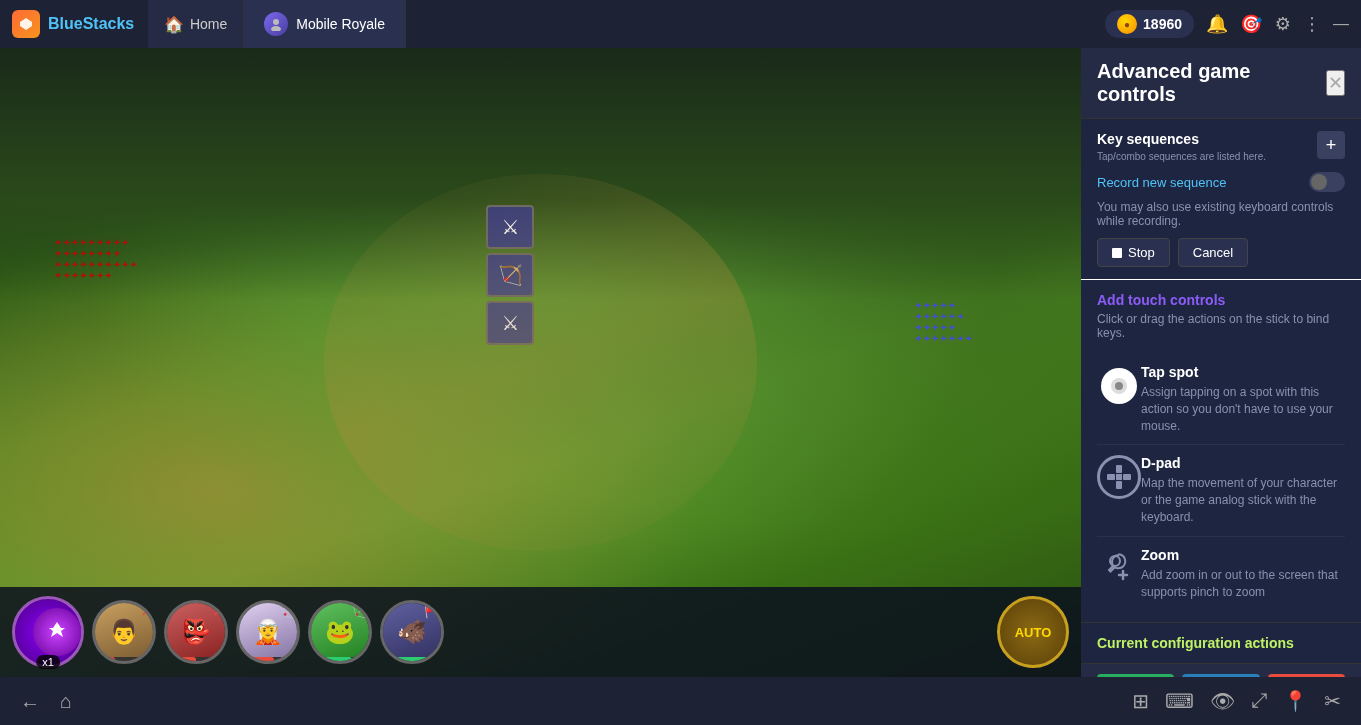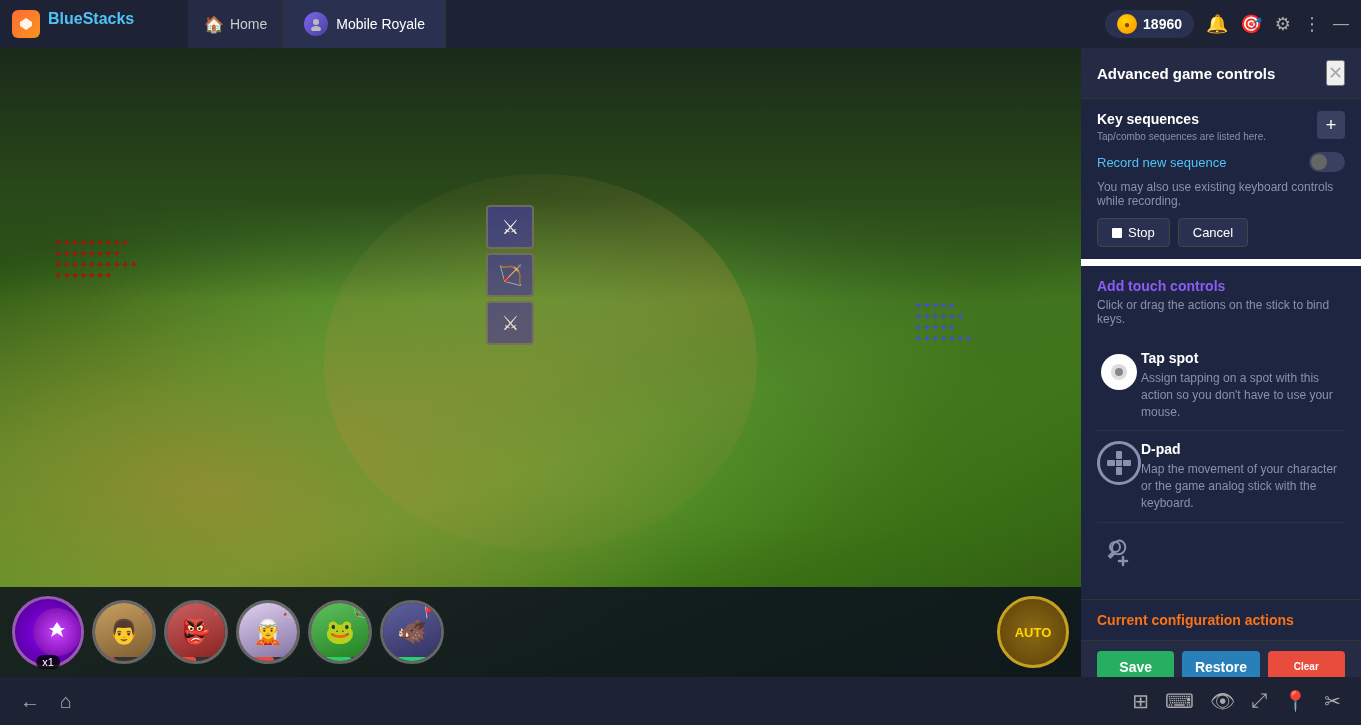--- a/index.html
+++ b/index.html
@@ -8,24 +8,24 @@
     
     .top-bar {
       height: 48px;
       background: #1e2235;
       display: flex;
       align-items: center;
       flex-shrink: 0;
     }
     .bluestacks-logo {
       display: flex;
-      align-items: flex-start;
+      align-items: center;
       padding: 0 12px;
       gap: 8px;
-      width: 188px;
+      width: 148px;
     }
     .logo-icon {
       width: 28px; height: 28px;
       background: linear-gradient(135deg, #ff6b35, #f7931e);
       border-radius: 6px;
       display: flex; align-items: center; justify-content: center;
       font-size: 14px; color: white; font-weight: bold;
     }
     .logo-text { color: #4fc3f7; font-size: 16px; font-weight: bold; }
     .home-tab {
@@ -174,25 +174,25 @@
       display: flex; flex-direction: column;
       flex-shrink: 0;
       overflow-y: auto;
     }
     .panel-header {
       display: flex; align-items: center; justify-content: space-between;
       padding: 12px 16px;
       background: #252b45;
       border-bottom: 1px solid #333;
     }
-    .panel-title { color: #fff; font-size: 15px; font-weight: bold; }
+    .panel-title { color: #fff; font-size: 20px; font-weight: bold; }
     .close-btn { color: #aaa; font-size: 18px; cursor: pointer; }
 
     
-    .section { padding: 12px 16px; border-bottom: 7px solid #ffffff; }
+    .section { padding: 12px 16px; border-bottom: 1px solid #ffffff; }
     .section-title { color: #fff; font-size: 14px; font-weight: bold; margin-bottom: 4px; }
     .section-subtitle { color: #8a90b0; font-size: 10px; margin-bottom: 10px; }
     .add-btn {
       width: 28px; height: 28px;
       background: #3a4060; border: none; border-radius: 4px;
       color: #fff; font-size: 18px; cursor: pointer;
       display: flex; align-items: center; justify-content: center;
     }
     .section-header { display: flex; justify-content: space-between; align-items: flex-start; }
 
@@ -260,21 +260,21 @@
     }
     .control-info { flex: 1; }
     .control-name { color: #fff; font-size: 14px; font-weight: bold; margin-bottom: 4px; }
     .control-desc { color: #8a90b0; font-size: 12px; line-height: 1.4; }
 
     
     .config-section {
       padding: 12px 16px;
       border-top: 1px solid #333;
     }
-    .config-title { color: #f97316; font-size: 14px; font-weight: bold; }
+    .config-title { color: #bef264; font-size: 14px; font-weight: bold; }
 
     
     .action-bar {
       display: flex; gap: 8px;
       padding: 10px 16px;
       background: #252b45;
       border-top: 1px solid #333;
       margin-top: auto;
     }
     .save-btn {
@@ -496,20 +496,24 @@
       <div class="control-item" style="border-bottom:none;">
         <div class="control-icon-wrap">
           <div class="zoom-icon">
             <svg width="36" height="36" viewBox="0 0 36 36">
               <path d="M18 4 C14 4 11 7 11 11 C11 12.5 11.5 13.8 12.3 14.8 L8 19 L9.5 20.5 L13.8 16.2 C14.8 16.9 16 17.3 17.3 17.3 C21.3 17.3 24.3 14.3 24.3 10.3 C24.3 6.3 21.3 3.3 17.3 3.3" stroke="#8a90b0" stroke-width="2" fill="none"></path>
               <path d="M22 20 L22 28 M18 24 L26 24" stroke="#8a90b0" stroke-width="2.5" stroke-linecap="round"></path>
               <circle cx="14" cy="10" r="5" stroke="#8a90b0" stroke-width="2" fill="none"></circle>
             </svg>
           </div>
         </div>
+        <div class="control-info">
+          <div class="control-name">Zoom</div>
+          <div class="control-desc">Add zoom in or out to the screen that supports pinch to zoom</div>
+        </div>
       </div>
     </div>
 
     <div class="config-section">
       <div class="config-title">Current configuration actions</div>
     </div>
 
     <div class="action-bar">
       <button class="save-btn">Save</button>
       <button class="restore-btn">Restore</button>

